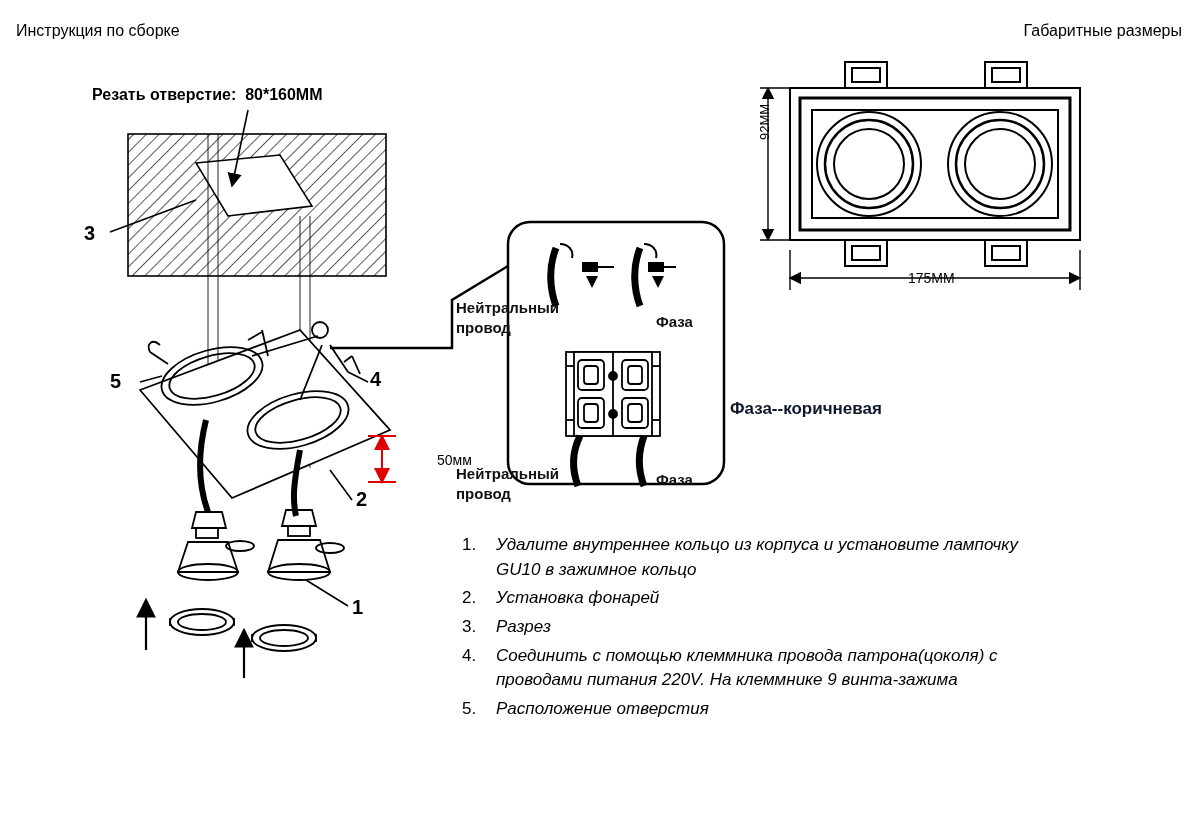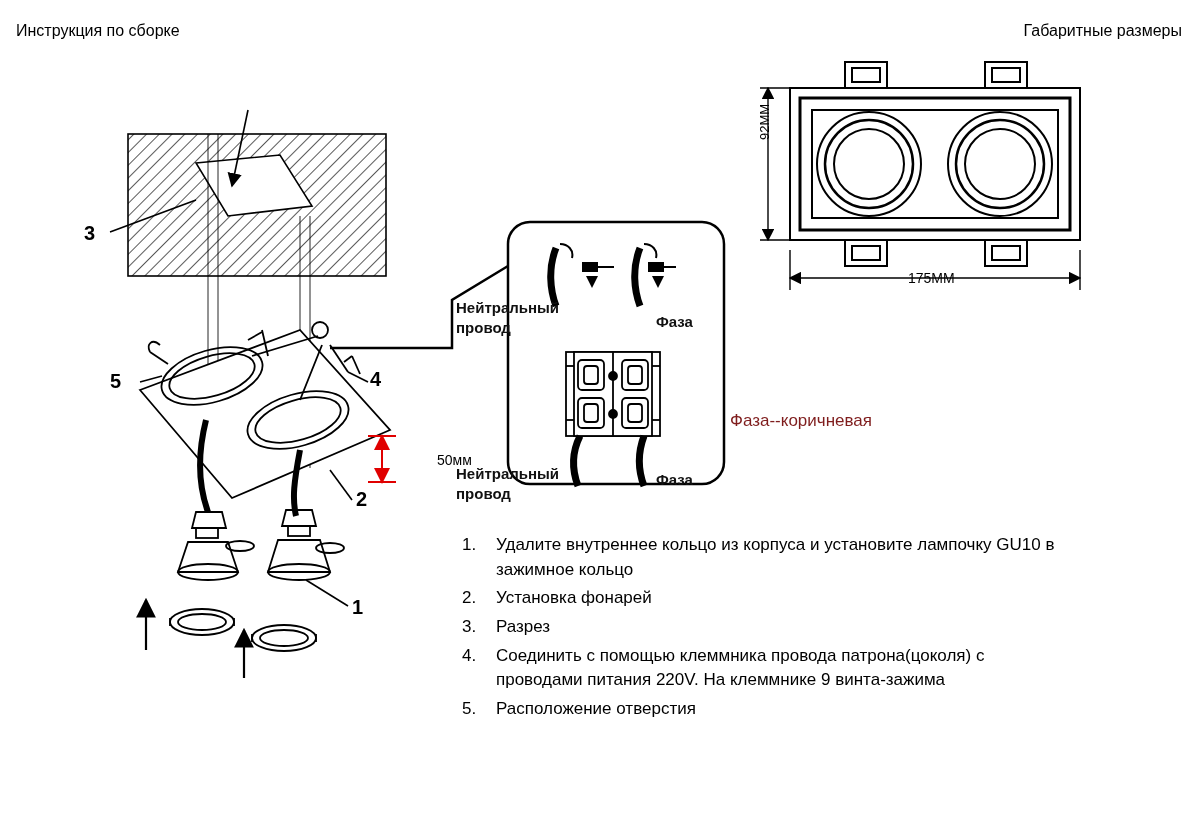--- a/index.html
+++ b/index.html
@@ -50,40 +50,39 @@
   .dim-50 {
     left: 390px; top: 452px;
     font-size: 14px;
     margin-left: 47px;
   }
   .wire-lbl {
     font-size: 15px; font-weight: bold; color: #111;
     line-height: 1.35;
   }
   .brown-txt {
-    font-size: 17px; font-weight: normal; color: #7f1d1d;
+    font-size: 17px; font-weight: bold; color: #0f172a;
     line-height: 1.5;
-    margin-top: 12px;
   }
   .steps {
     position: absolute;
     left: 462px; top: 533px;
     width: 600px;
     font-size: 17px;
     line-height: 1.45;
   }
   .step-row {
     display: flex;
     margin-bottom: 4px;
   }
   .step-num {
     width: 34px;
     flex: 0 0 34px;
   }
-  .step-txt { flex: 1 1 auto; }
+  .step-txt { flex: 1 1 auto; font-style: italic; }
   .footer {
     position: absolute;
     left: 0; top: 780px;
     width: 1200px;
     text-align: center;
     font-size: 16px;
   }
   svg.art {
     position: absolute;
     left: 0; top: 0;
@@ -270,20 +269,21 @@
       <g stroke="#000" fill="none">
         <path d="M580,436 C572,452 572,470 578,486" stroke-width="7"></path>
         <path d="M644,436 C638,452 638,470 644,486" stroke-width="7"></path>
       </g>
     </g>
   </svg>
 
   <div class="txt hdr-left">Инструкция по сборке</div>
   <div class="txt hdr-right">Габаритные размеры</div>
 
+  <div class="txt cut-label">Резать отверстие:  80*160MM</div>
 
   <div class="txt num-label" style="left:84px; top:222px;">3</div>
   <div class="txt num-label" style="left:110px; top:370px;">5</div>
   <div class="txt num-label" style="left:370px; top:368px;">4</div>
   <div class="txt num-label" style="left:356px; top:488px;">2</div>
   <div class="txt num-label" style="left:352px; top:596px;">1</div>
 
   <div class="txt dim-92">92MM</div>
   <div class="txt dim-175">175MM</div>
   <div class="txt dim-50">50мм</div>

